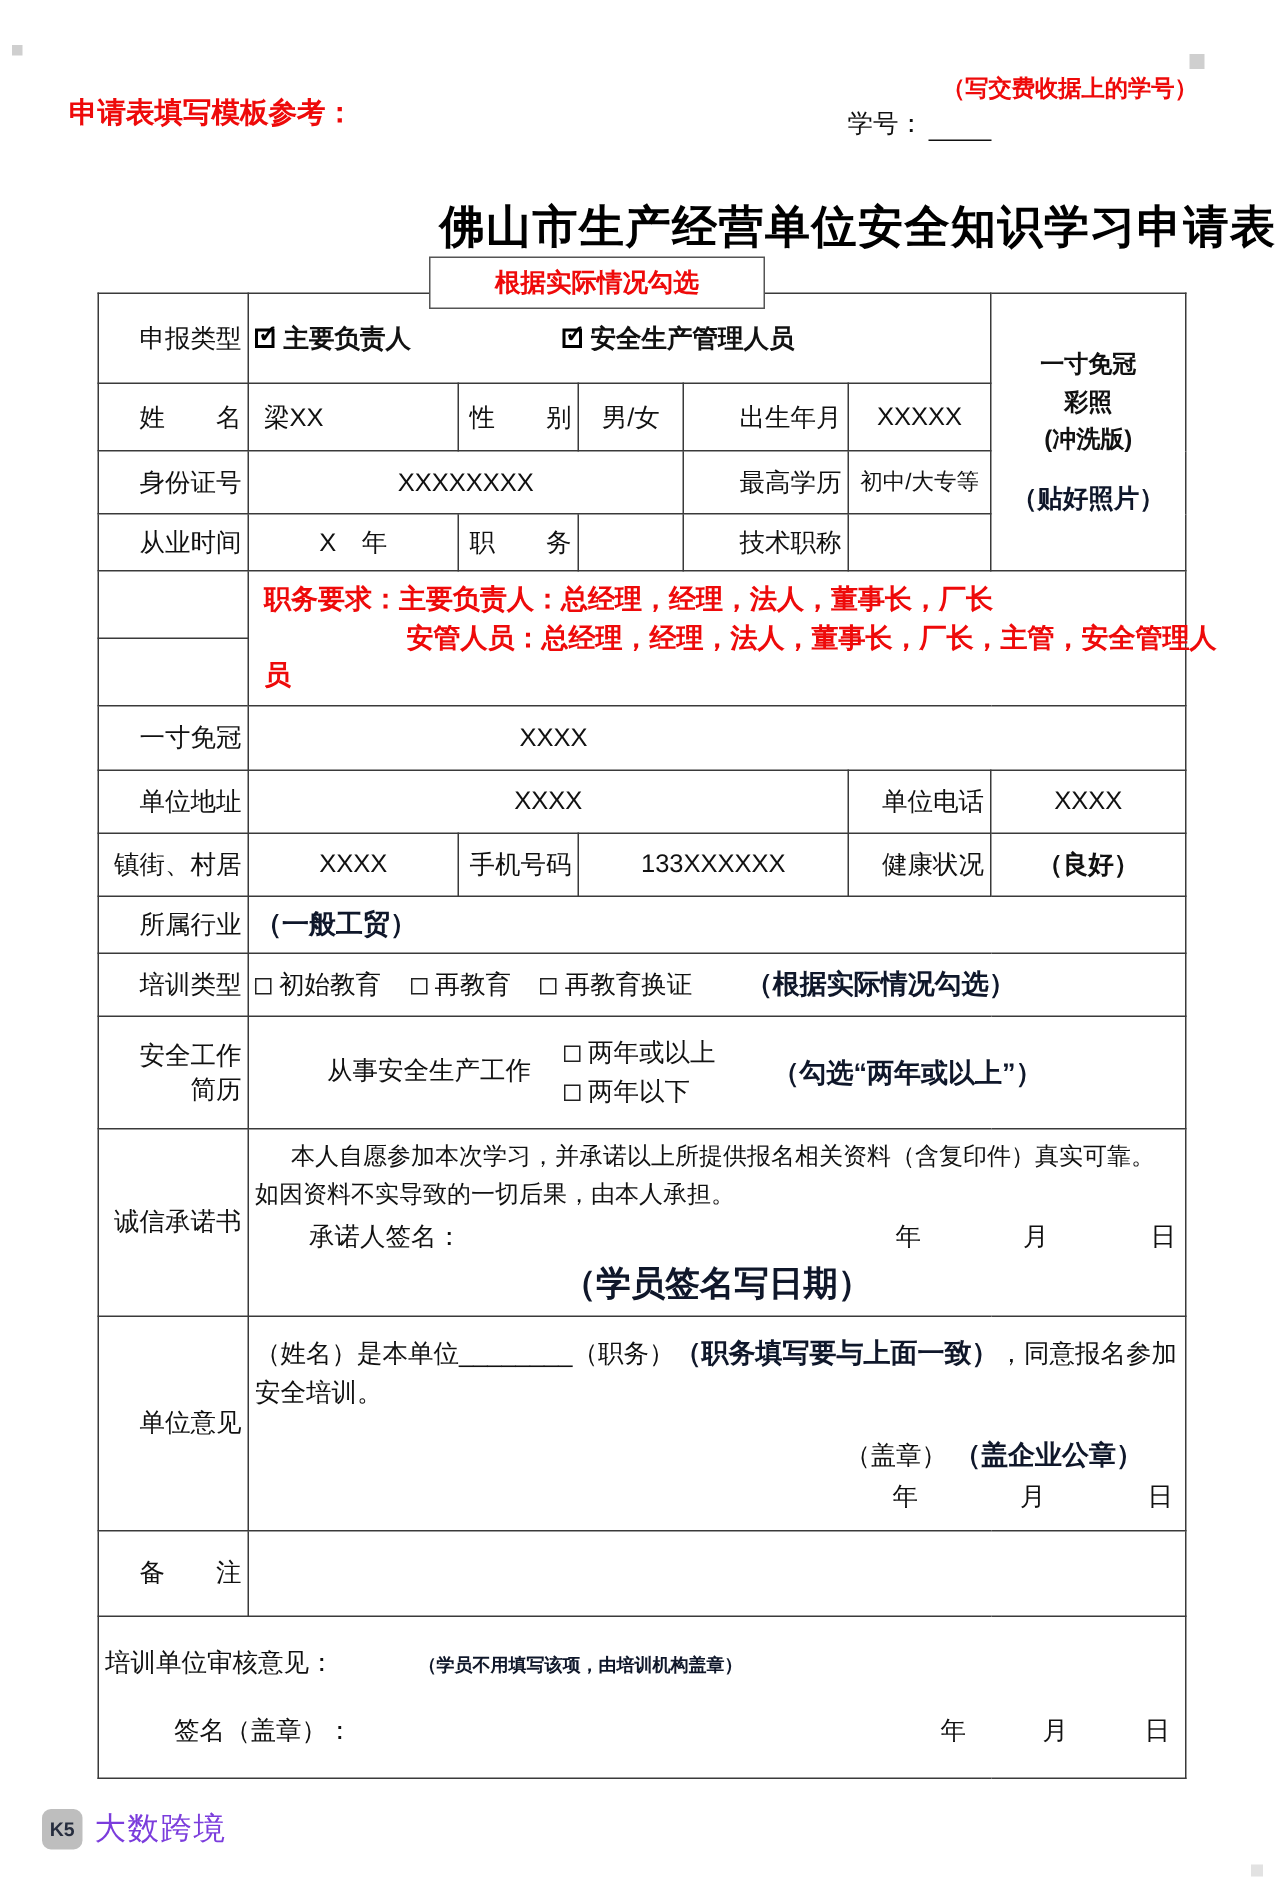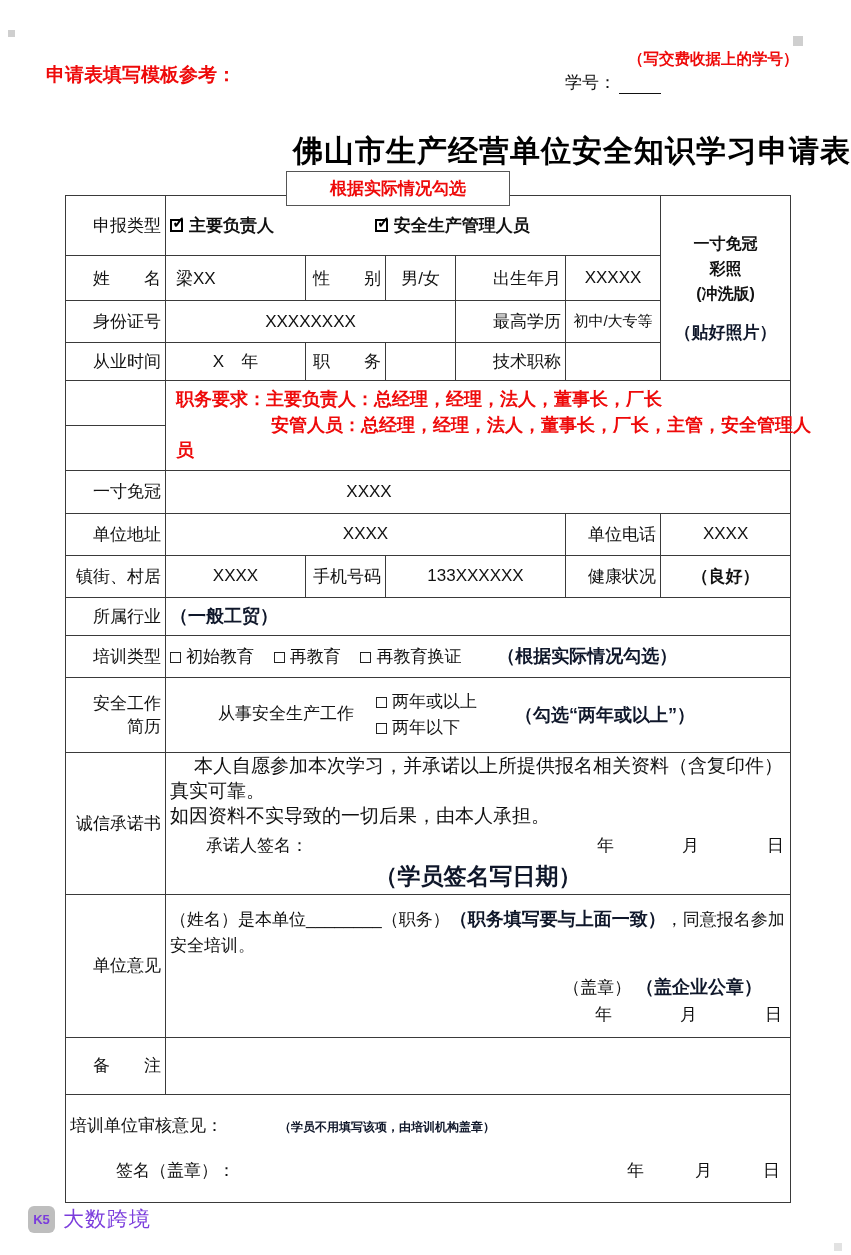--- a/index.html
+++ b/index.html
@@ -60,21 +60,21 @@
   .tt-cell .item { margin-right:15px; }
   .tt-cell .hint { margin-left:16px; font-size:18px; }
 
   .sr-cell { padding:0; }
   .sr-wrap { display:flex; align-items:center; height:100%; padding-left:48px; }
   .sr-prefix { align-self:flex-start; margin-top:12px; line-height:26px; }
   .sr-opts { margin-left:22px; line-height:26px; }
   .sr-hint { margin-left:38px; font-size:18px; }
 
   .cm-cell { vertical-align:top; padding:8px 12px 4px 12px; }
-  .cm-cell .line { font-size:19px; line-height:25px;font-family:Liberation Mono, monospace; }
+  .cm-cell .line { font-size:16px; line-height:25px; }
   .cm-cell .l1 { text-indent:24px; }
   .cm-sign { display:flex; margin-top:4px; font-size:17px; }
   .cm-sign .sig { margin-left:36px; }
   .cm-sign .dates { margin-left:auto; padding-right:2px; white-space:pre; }
   .cm-hint { text-align:center; margin-top:4px; font-size:23px; }
 
   .uo-cell { vertical-align:top; padding:12px 12px 4px 12px; }
   .uo-p1 { line-height:26px; }
   .uo-p1 .hint { font-size:18px; }
   .uo-blank { letter-spacing:0; }
@@ -83,21 +83,21 @@
   .uo-dates { margin-top:4px; text-align:right; padding-right:4px; white-space:pre; }
 
   .rv-cell { vertical-align:top; padding:12px 12px 4px 14px; }
   .rv-l1 { display:flex; align-items:baseline; }
   .rv-l1 .hint { margin-left:56px; font-size:12px; }
   .rv-l2 { display:flex; margin-top:22px; }
   .rv-l2 .sig { margin-left:46px; }
   .rv-l2 .dates { margin-left:auto; padding-right:6px; white-space:pre; }
 
   .watermark { position:absolute; left:28px; top:1205px; display:flex; align-items:center; opacity:.9; }
-  .wm-logo { width:27px; height:27px; border-radius:6px; background:#b7b7b7; color:#6d28d9;
+  .wm-logo { width:27px; height:27px; border-radius:6px; background:#b7b7b7; color:#0f172a;
              font-size:13px; font-weight:bold; display:flex; align-items:center; justify-content:center; }
   .wm-text { margin-left:8px; font-size:21px; font-weight:normal; color:#6d28d9; letter-spacing:1px; }
 </style>
 </head>
 <body>
 
 <div class="page">
 
   <div class="corner tl"></div>
   <div class="corner tr"></div>

